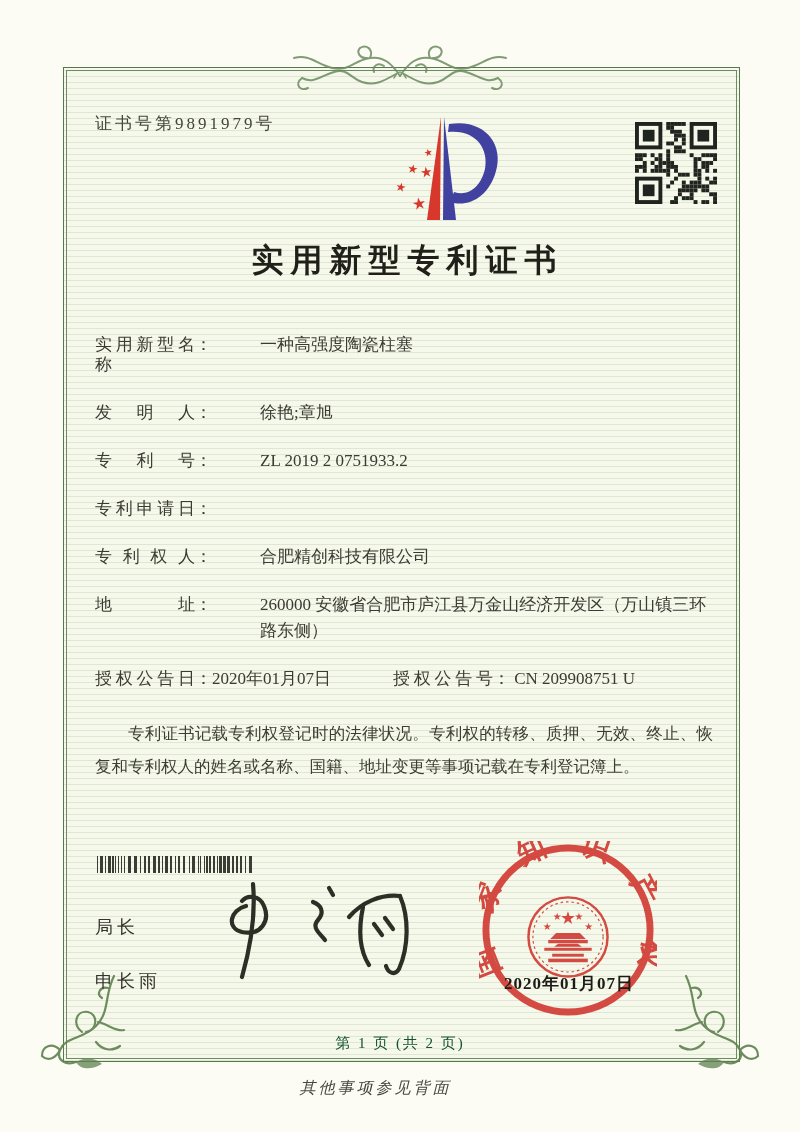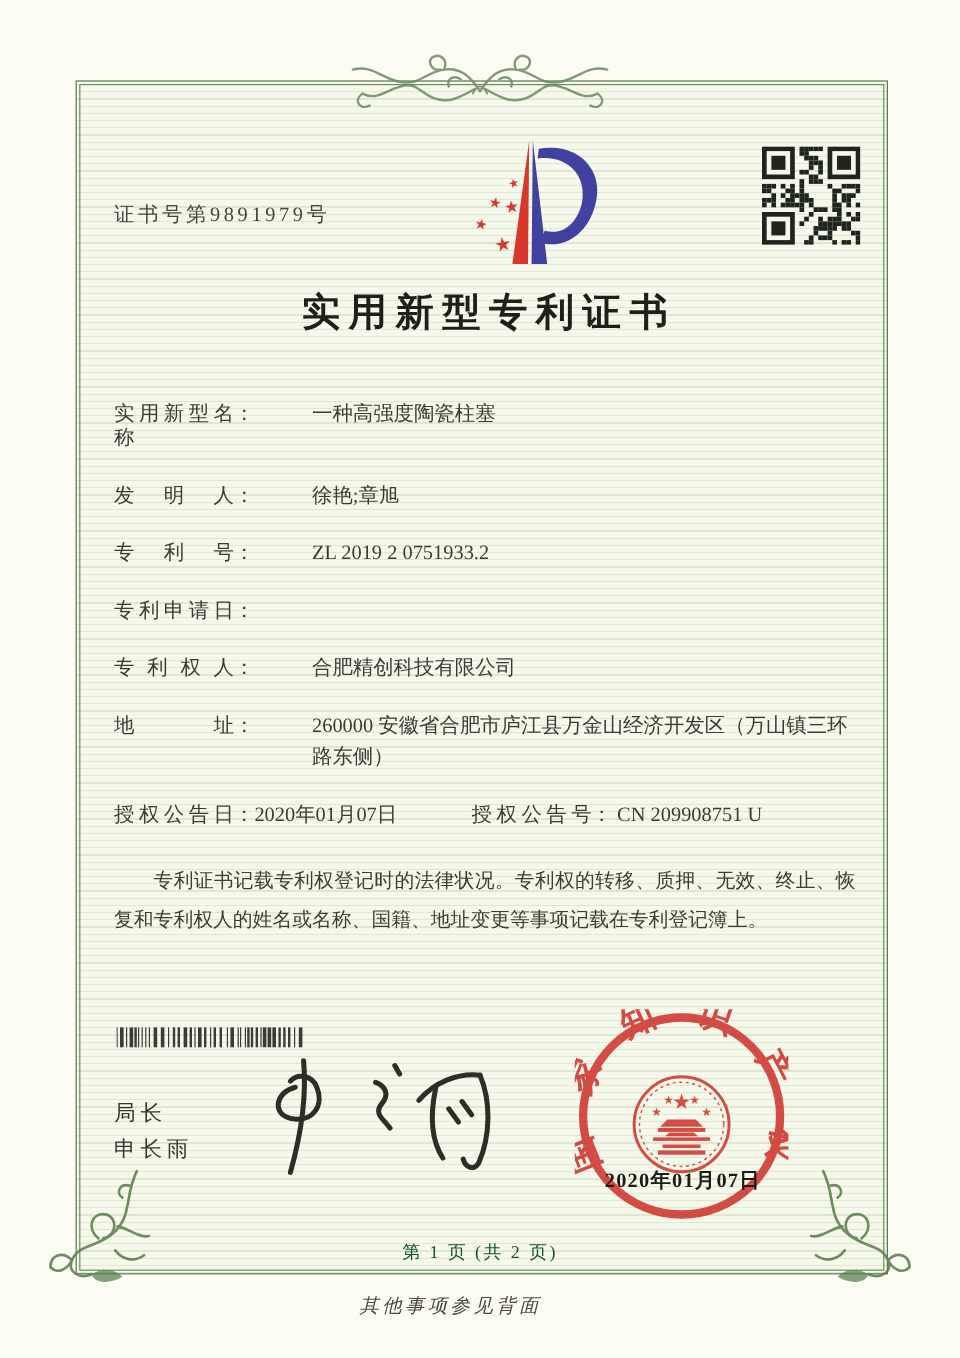--- a/index.html
+++ b/index.html
@@ -17,42 +17,42 @@
     background:
       repeating-linear-gradient(0deg, rgba(130,165,105,0.20) 0 1px, rgba(0,0,0,0) 1px 6px),
       #f5f8ea;
   }
   .frame::before {
     content:""; position:absolute; inset:2px; border:1px solid #6c8b60; pointer-events:none;
   }
   .ornament { position:absolute; pointer-events:none; }
   .content { position:absolute; left:95px; top:67px; width:618px; }
   .header { display:flex; justify-content:space-between; align-items:flex-start; margin-top:45px; }
-  .cert-no { margin-top:55px; font-size:17px; letter-spacing:3px; color:#45443c; }
+  .cert-no { font-size:17px; letter-spacing:3px; color:#45443c; }
   .logo { width:140px; height:115px; margin-left:-28px; }
   .qr { width:82px; height:82px; margin-top:10px; margin-right:-4px; }
   .title {
     text-align:center; font-size:32px; font-weight:bold; color:#201f19;
     letter-spacing:7px; margin-top:12px; text-indent:7px;
   }
   .fields { margin-top:52px; font-size:17px; }
   .field-row { display:flex; margin-bottom:28px; line-height:20px; }
   .field-row.wrap { line-height:26px; margin-top:-3px; margin-bottom:25px; }
   .lbl {
     display:inline-block; width:100px; flex:0 0 100px;
     text-align:justify; text-align-last:justify;
   }
   .lbl2 { display:inline-block; width:100px; text-align:justify; text-align-last:justify; }
   .colon { flex:0 0 auto; }
   .val { flex:1 1 auto; max-width:480px;margin-left:48px; }
   .grant-pair2 { margin-left:62px; }
   .paragraphs { margin-top:20px; font-size:16.5px; line-height:33px; color:#3e3c33; text-align:justify; }
   .paragraphs p { text-indent:2em; }
   .director { position:absolute; left:95px; top:915px; font-size:18px; letter-spacing:4px; color:#34332c; }
-  .director div { margin-bottom:6px; }
+  .director div { margin-bottom:30px; }
   .signature { position:absolute; left:212px; top:876px; }
   .seal-wrap { position:absolute; left:479px; top:841px; width:178px; height:178px; }
   .seal-date {
     position:absolute; left:487px; top:972px; width:164px; text-align:center;
     font-size:17px; font-weight:bold; letter-spacing:1px; color:#1c1b16;
   }
   .barcode { position:absolute; left:97px; top:856px; }
   .page-footer {
     position:absolute; left:0; top:1034px; width:800px; text-align:center;
     font-size:15px; letter-spacing:2px; color:#14532d;

